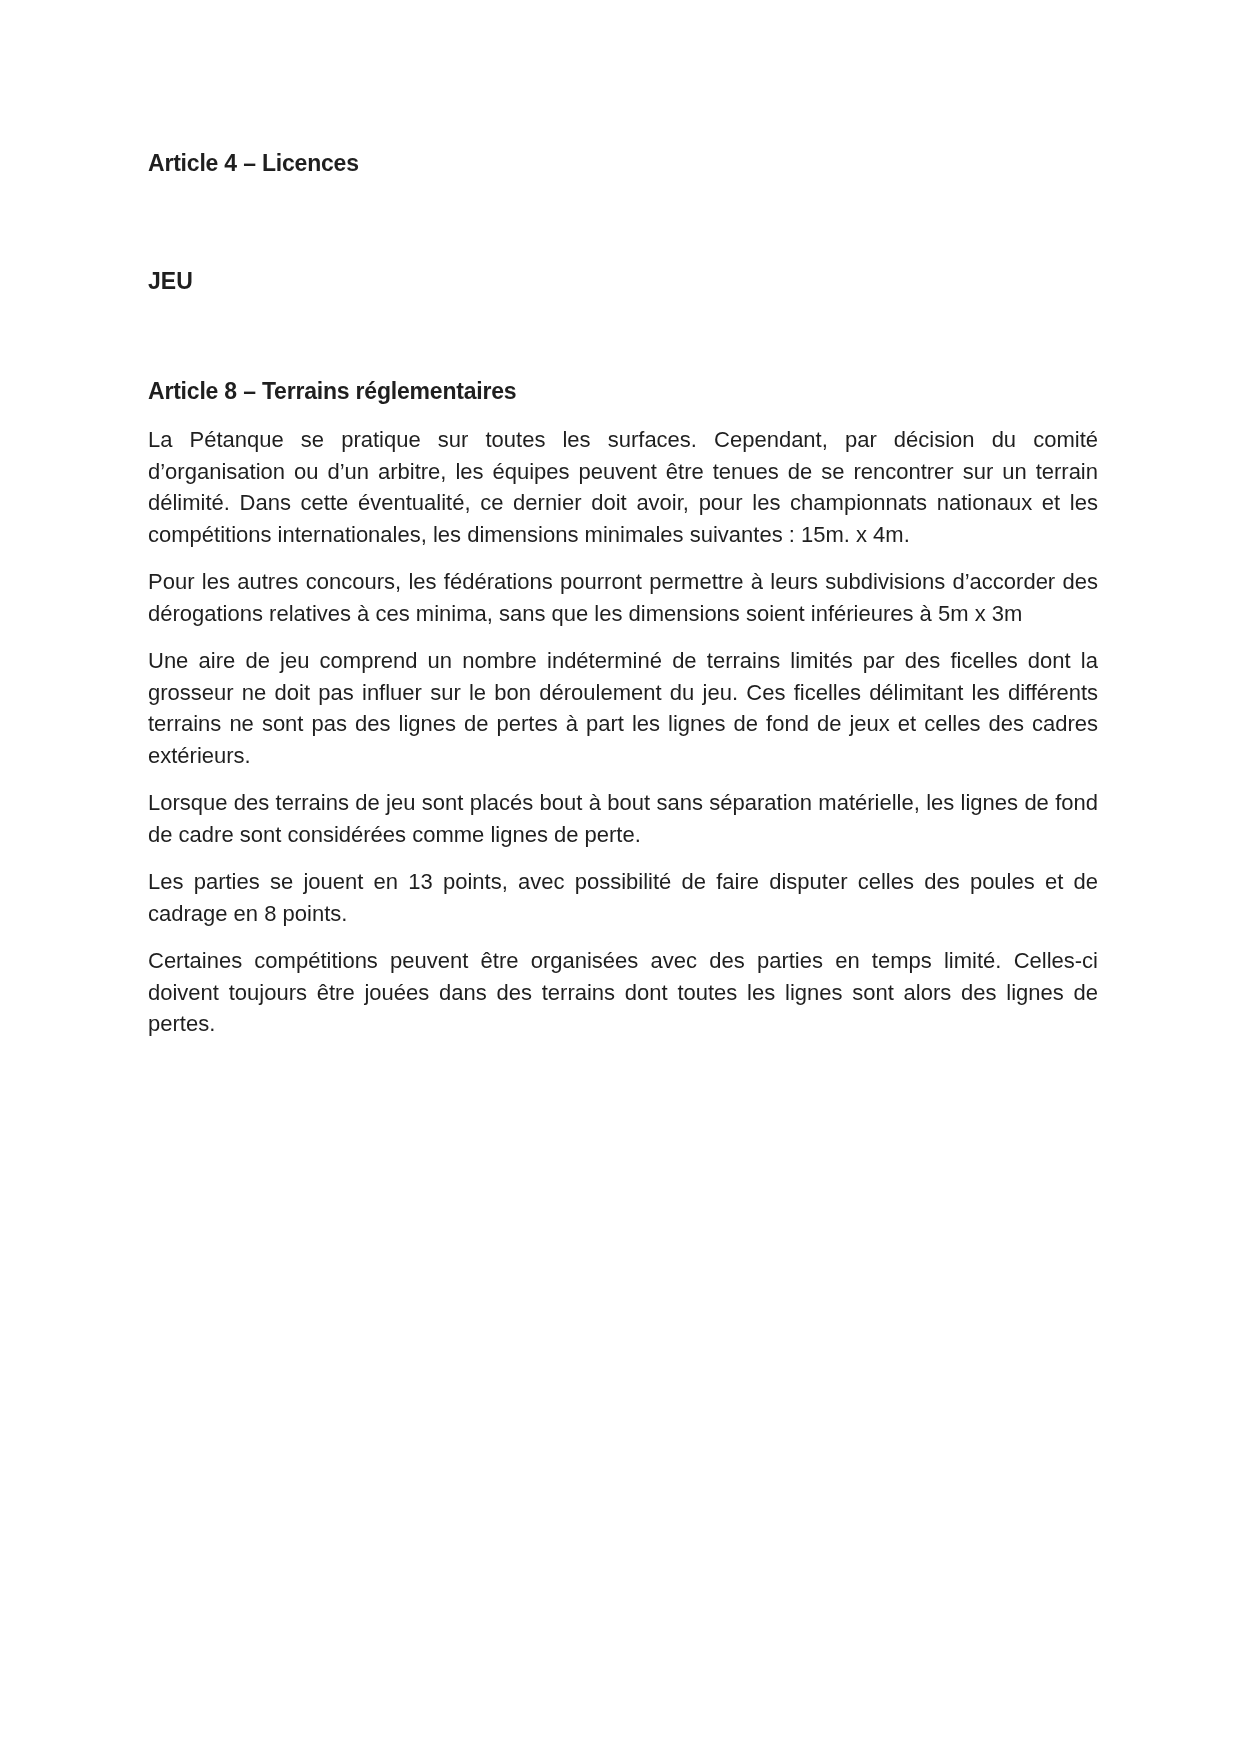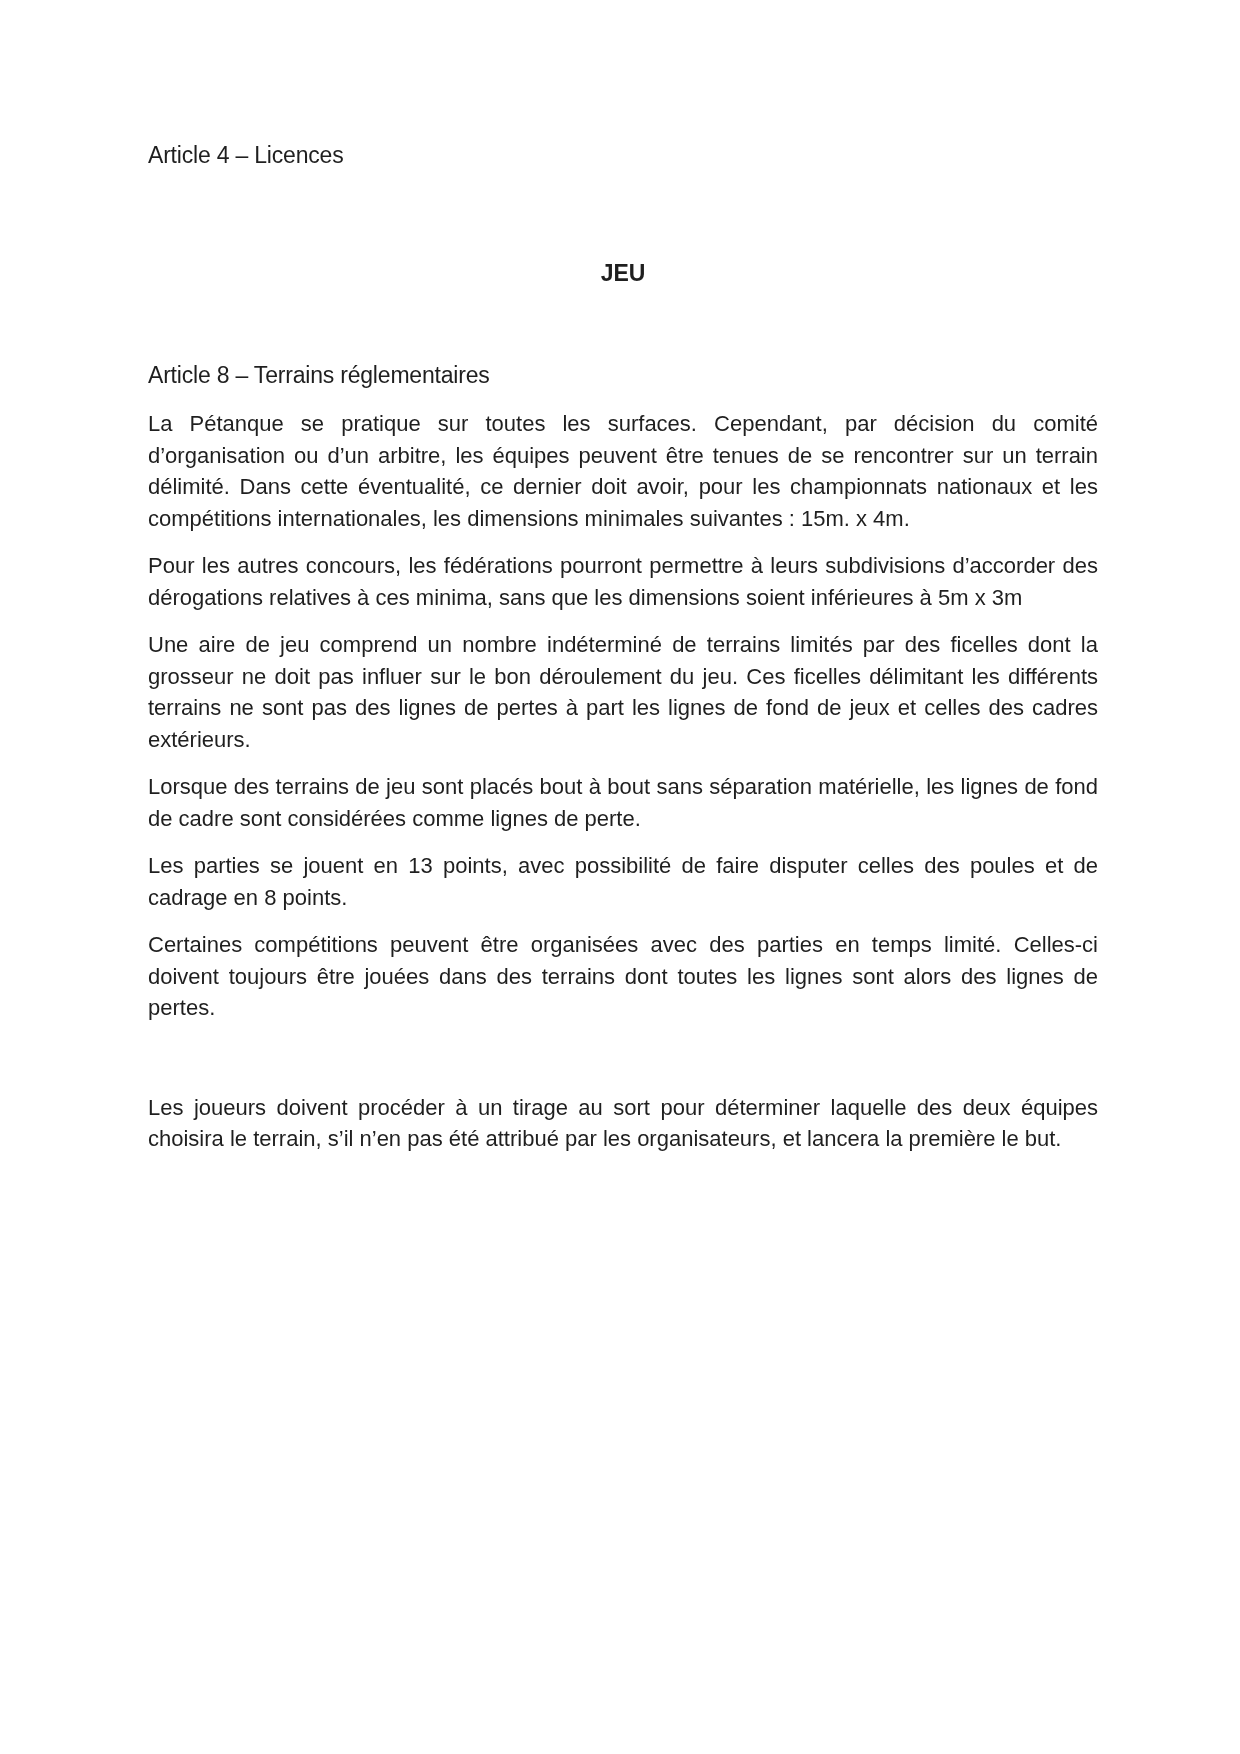--- a/index.html
+++ b/index.html
@@ -15,37 +15,37 @@
       font-family: "Liberation Sans", sans-serif;
       color: #1f1f1f;
     }
     .page {
       position: absolute;
       left: 148px;
       top: 140px;
       width: 950px;
     }
     .article-title {
-      font-weight: normal;
+      font-weight: bold;
       font-size: 23px;
       line-height: 30px;
-      margin: 0 0 18px 0;
+      margin: 8px 0 18px 0;
       letter-spacing: -0.2px;
     }
     p.para {
       font-size: 22px;
       line-height: 31.5px;
       margin: 0 0 16px 0;
       text-align: justify;
     }
     .section-title {
       font-weight: bold;
       font-size: 23px;
       line-height: 30px;
-      text-align: center;
+      text-align: left;
       margin: 0;
     }
     .gap-section-before { height: 70px; }
     .gap-section-after { height: 72px; }
     .gap-article { height: 52px; }
   </style>
 </head>
 <body>
 
 <div class="page">
@@ -66,16 +66,15 @@
     <p class="para">Pour les autres concours, les fédérations pourront permettre à leurs subdivisions d’accorder des dérogations relatives à ces minima, sans que les dimensions soient inférieures à 5m x 3m</p>
     <p class="para">Une aire de jeu comprend un nombre indéterminé de terrains limités par des ficelles dont la grosseur ne doit pas influer sur le bon déroulement du jeu. Ces ficelles délimitant les différents terrains ne sont pas des lignes de pertes à part les lignes de fond de jeux et celles des cadres extérieurs.</p>
     <p class="para">Lorsque des terrains de jeu sont placés bout à bout sans séparation matérielle, les lignes de fond de cadre sont considérées comme lignes de perte.</p>
     <p class="para">Les parties se jouent en 13 points, avec possibilité de faire disputer celles des poules et de cadrage en 8 points.</p>
     <p class="para">Certaines compétitions peuvent être organisées avec des parties en temps limité. Celles-ci doivent toujours être jouées dans des terrains dont toutes les lignes sont alors des lignes de pertes.</p>
   </section>
 
   <div class="gap-article"></div>
 
   <section>
-    <p class="para">Les joueurs doivent procéder à un tirage au sort pour déterminer laquelle des deux équipes choisira le terrain, s’il n’en pas été attribué par les organisateurs, et lancera la première le but.</p>
   </section>
 
 </div>
 
 </body></html>

